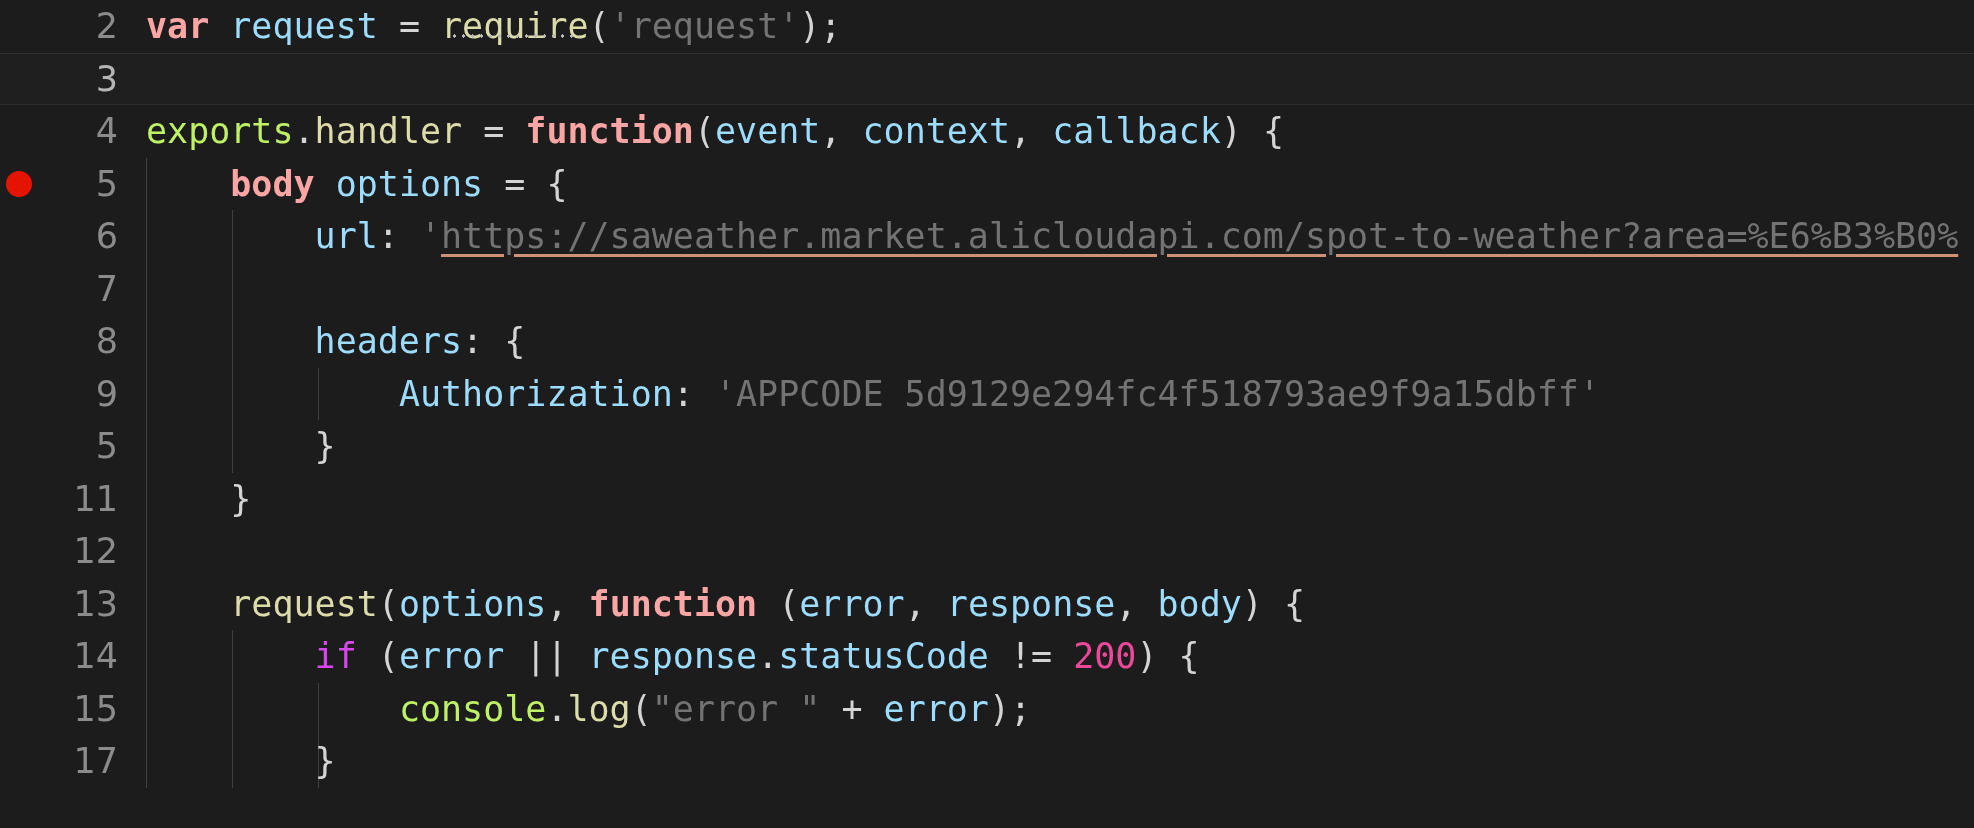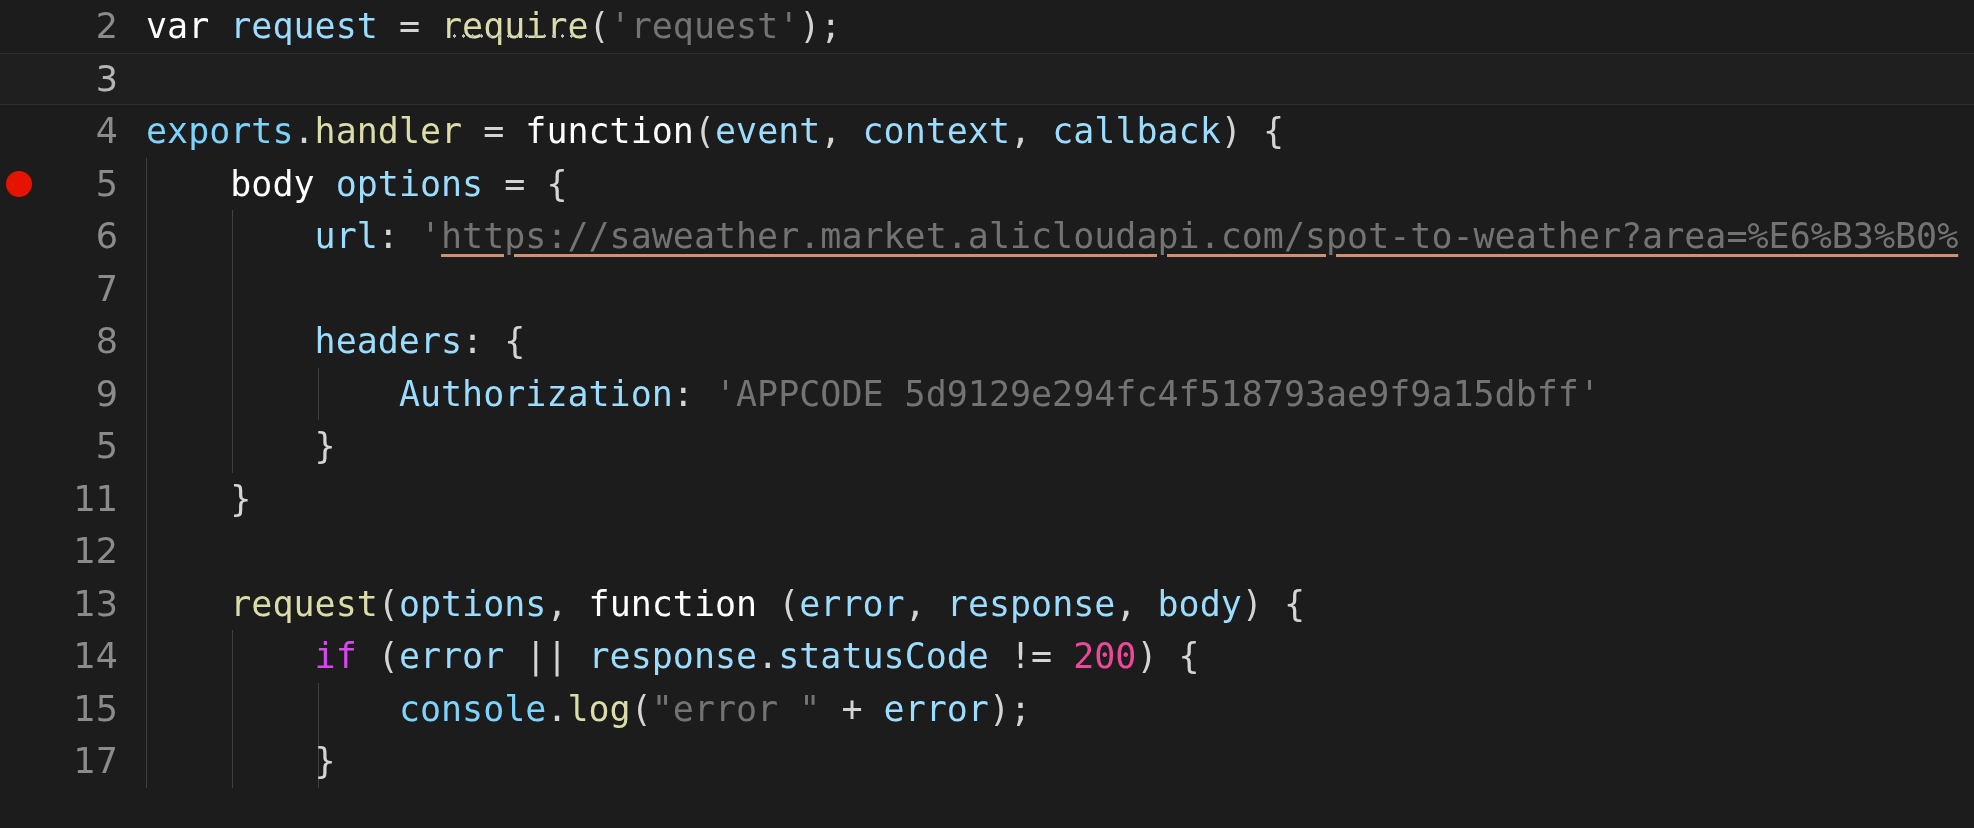--- a/index.html
+++ b/index.html
@@ -85,25 +85,25 @@
   }
   .guide {
     position: absolute;
     top: 0;
     bottom: 0;
     width: 1px;
     background: #404040;
   }
 
   
-  .k-keyword   { color: #ffffff; }       
+  .k-keyword   { color: #fca5a5; font-weight: bold; }       
   .k-control   { color: #d946ef; }       
   .k-var       { color: #9cdcfe; }       
   .k-func      { color: #dcdcaa; }       
-  .k-class     { color: #7dd3fc; }       
+  .k-class     { color: #bef264; }       
   .k-string    { color: #737373; }       
   .k-number    { color: #ec4899; }       
   .k-punct     { color: #d4d4d4; }       
 
   .link-underline {
     text-decoration: underline;
     text-decoration-color: #ce9178;
     text-underline-offset: 6px;
     margin-top: 31px;
   }

